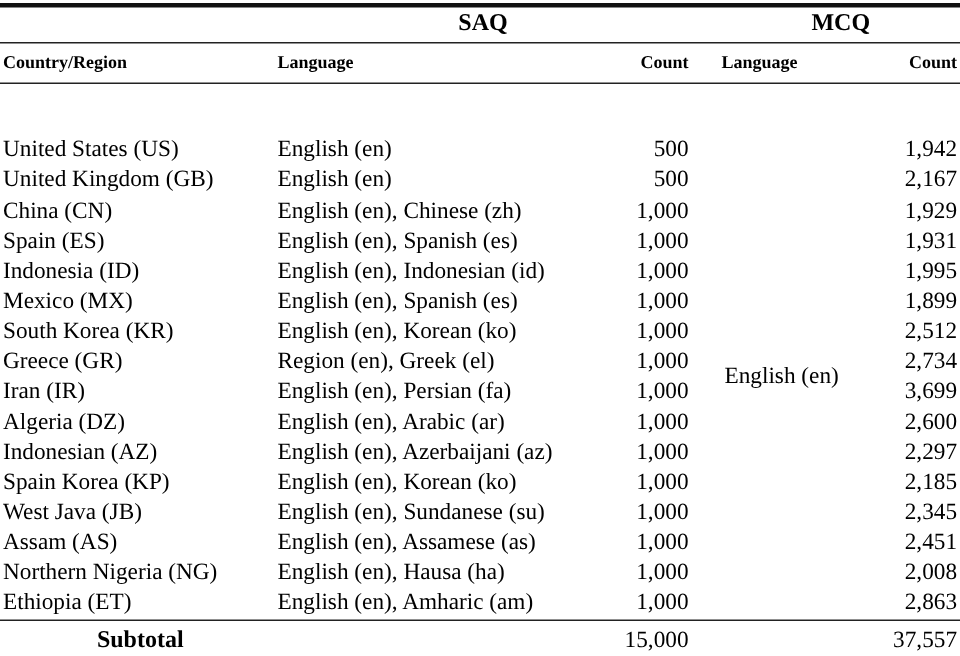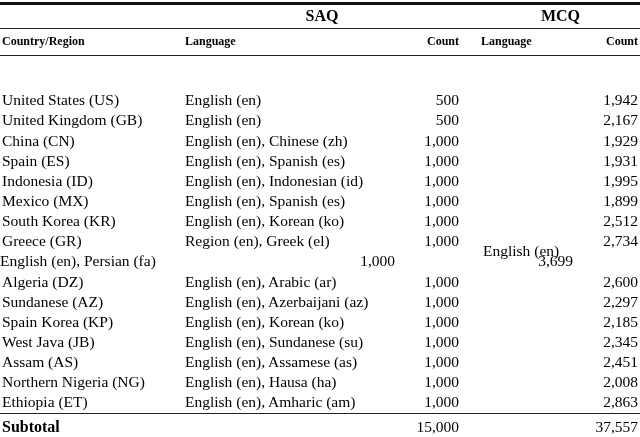--- a/index.html
+++ b/index.html
@@ -48,21 +48,21 @@
     left: 483px;
     top: 50%;
     transform: translateY(-50%);
     font-size: 15.5px;
     white-space: nowrap;
   }
 
   .summary-row { font-size: 15.5px; }
   .subtotal-row { height: 26px; }
   .total-row { height: 24px; }
-  .summary-row .cell-country { font-weight: bold; font-size: 16px; }
+  .summary-row .cell-country { font-weight: bold; font-size: 16px; text-align: center; }
 </style>
 </head>
 <body>
 
 <div class="paper-table">
 
   <div class="rule-thick"></div>
 
   <div class="grid-row group-header-row">
     <div class="span-cell span-saq">SAQ</div>
@@ -132,34 +132,35 @@
       <div class="cell-mcq-count">2,512</div>
     </div>
     <div class="grid-row data-row">
       <div class="cell-country">Greece (GR)</div>
       <div class="cell-lang">Region (en), Greek (el)</div>
       <div class="cell-count">1,000</div>
       <div class="cell-mcq-lang"></div>
       <div class="cell-mcq-count">2,734</div>
     </div>
     <div class="grid-row data-row">
+      <div class="cell-country">Iran (IR)</div>
       <div class="cell-lang">English (en), Persian (fa)</div>
       <div class="cell-count">1,000</div>
       <div class="cell-mcq-lang"></div>
       <div class="cell-mcq-count">3,699</div>
     </div>
     <div class="grid-row data-row">
       <div class="cell-country">Algeria (DZ)</div>
       <div class="cell-lang">English (en), Arabic (ar)</div>
       <div class="cell-count">1,000</div>
       <div class="cell-mcq-lang"></div>
       <div class="cell-mcq-count">2,600</div>
     </div>
     <div class="grid-row data-row">
-      <div class="cell-country">Sundanese (AZ)</div>
+      <div class="cell-country">Indonesian (AZ)</div>
       <div class="cell-lang">English (en), Azerbaijani (az)</div>
       <div class="cell-count">1,000</div>
       <div class="cell-mcq-lang"></div>
       <div class="cell-mcq-count">2,297</div>
     </div>
     <div class="grid-row data-row">
       <div class="cell-country">Spain Korea (KP)</div>
       <div class="cell-lang">English (en), Korean (ko)</div>
       <div class="cell-count">1,000</div>
       <div class="cell-mcq-lang"></div>

